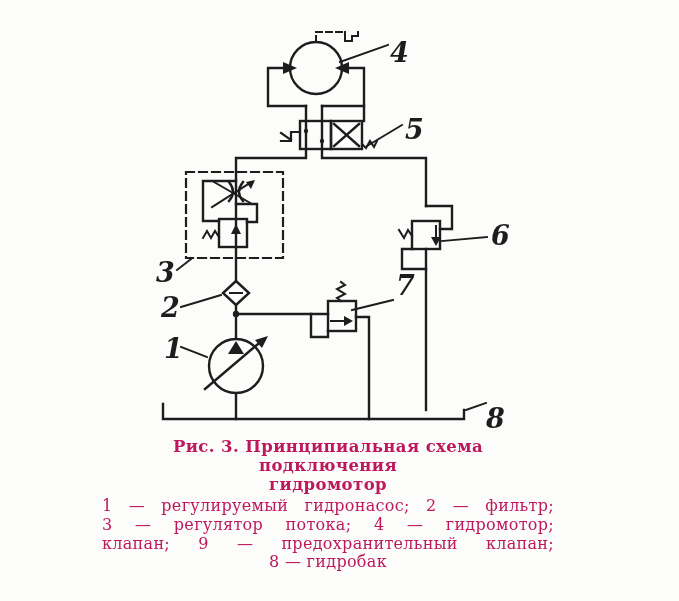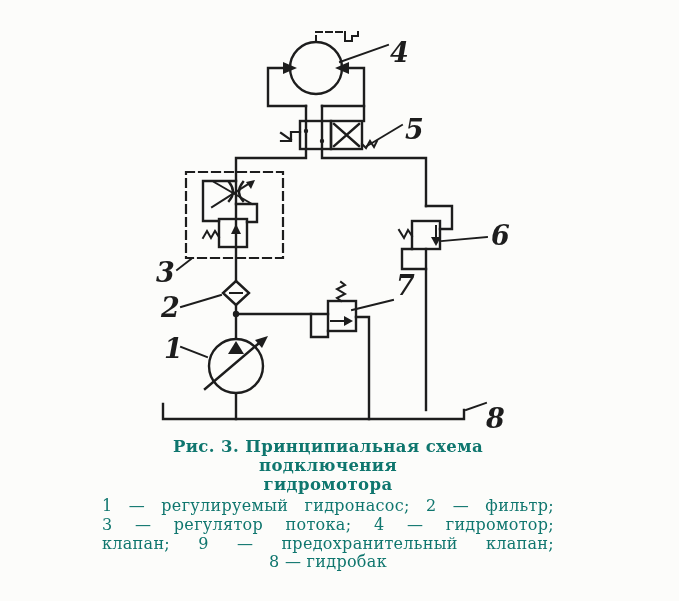--- a/index.html
+++ b/index.html
@@ -1,19 +1,19 @@
 <!DOCTYPE html>
 <html><head>
 <meta charset="utf-8">
 <style>
   html,body{margin:0;padding:0;}
   body{background:#e9e9e9;font-family:"DejaVu Serif",serif;}
   .page{position:relative;width:679px;height:601px;background:#fcfcfa;overflow:hidden;}
   .schematic{position:absolute;left:0;top:0;}
-  .caption{position:absolute;left:102px;top:437px;width:452px;color:#0f766e;}
+  .caption{position:absolute;left:102px;top:437px;width:452px;color:#be185d;}
   .cap-title{font-weight:bold;font-size:16.5px;line-height:19px;text-align:center;letter-spacing:.4px;}
   .legend{margin-top:3px;font-weight:normal;font-size:16px;line-height:18.8px;letter-spacing:.3px;}
   .legend-line{text-align:justify;text-align-last:justify;}
   .legend-line.centered{text-align:left;text-align-last:center;}
   text.num{font-family:"DejaVu Serif",serif;font-style:italic;font-weight:bold;font-size:27px;fill:#1d1d1d;}
 </style>
 </head>
 <body>
 
 <div class="page">
@@ -126,21 +126,21 @@
       <text class="num" x="390" y="62">4</text>
       <text class="num" x="405" y="139">5</text>
       <text class="num" x="491" y="245">6</text>
       <text class="num" x="396" y="295">7</text>
       <text class="num" x="486" y="428">8</text>
     </g>
   </svg>
 
   <div class="caption">
     <div class="cap-title">Рис. 3. Принципиальная схема подключения</div>
-    <div class="cap-title">гидромотора</div>
+    <div class="cap-title">гидромотор</div>
     <div class="legend">
       <div class="legend-line">1 — регулируемый гидронасос; 2 — фильтр;</div>
       <div class="legend-line">3 — регулятор потока; 4 — гидромотор;</div>
       <div class="legend-line">клапан; 9 — предохранительный клапан;</div>
       <div class="legend-line centered">8 — гидробак</div>
     </div>
   </div>
 
 </div>
 

